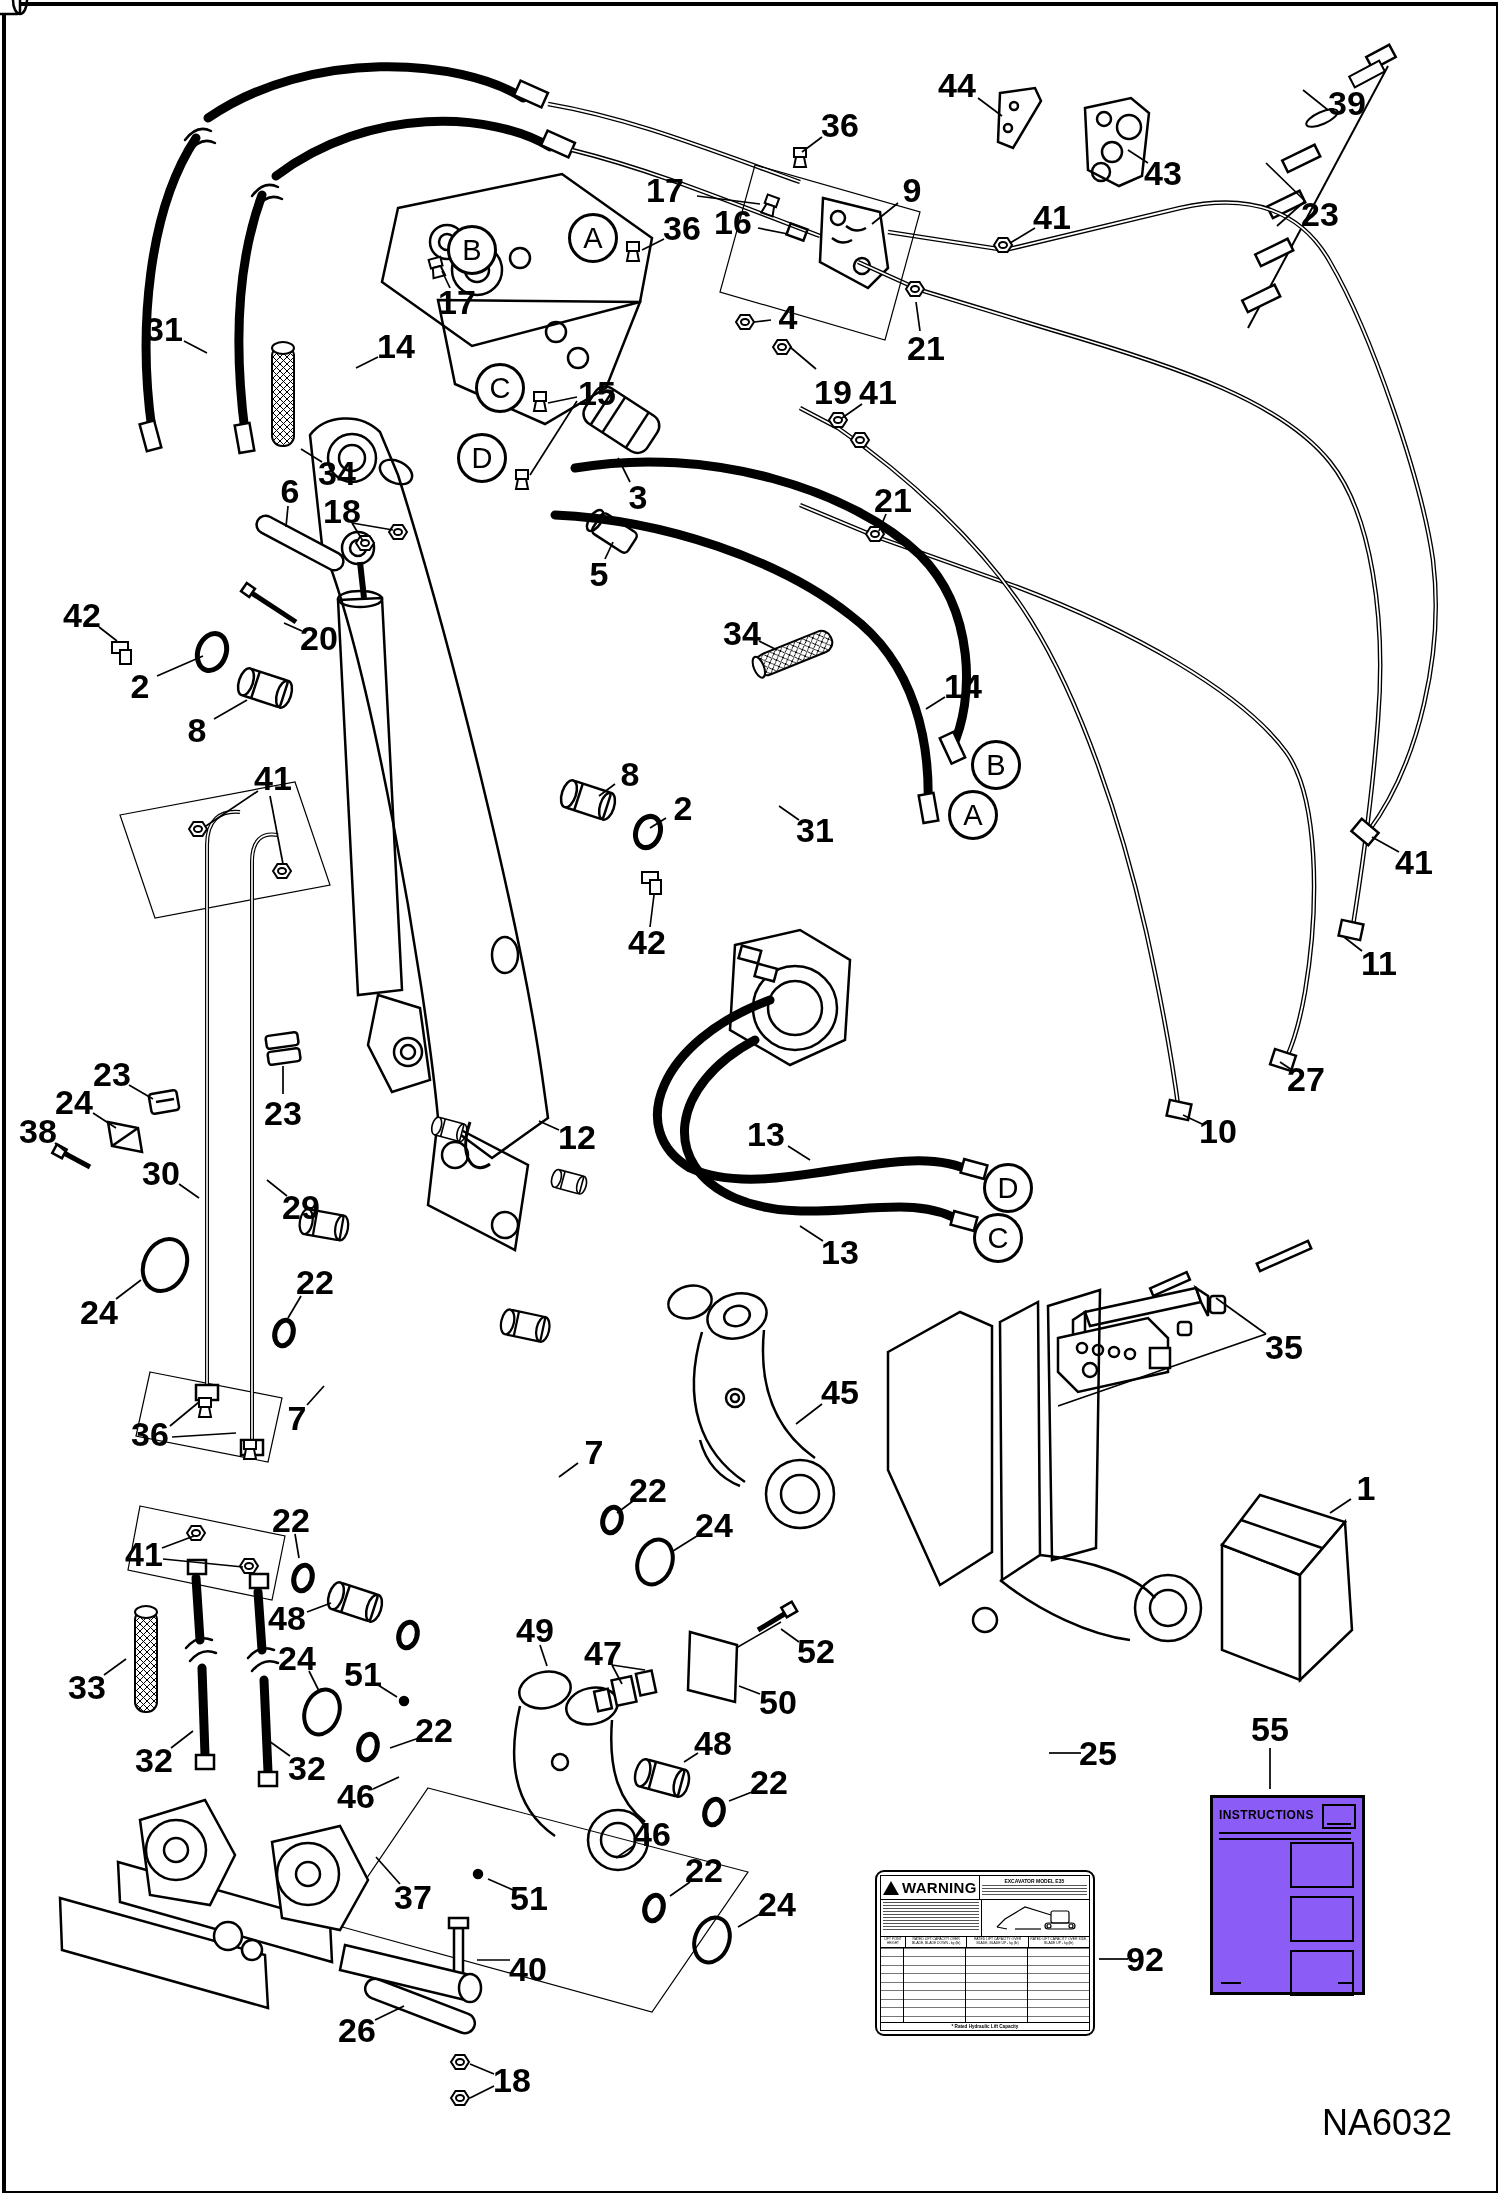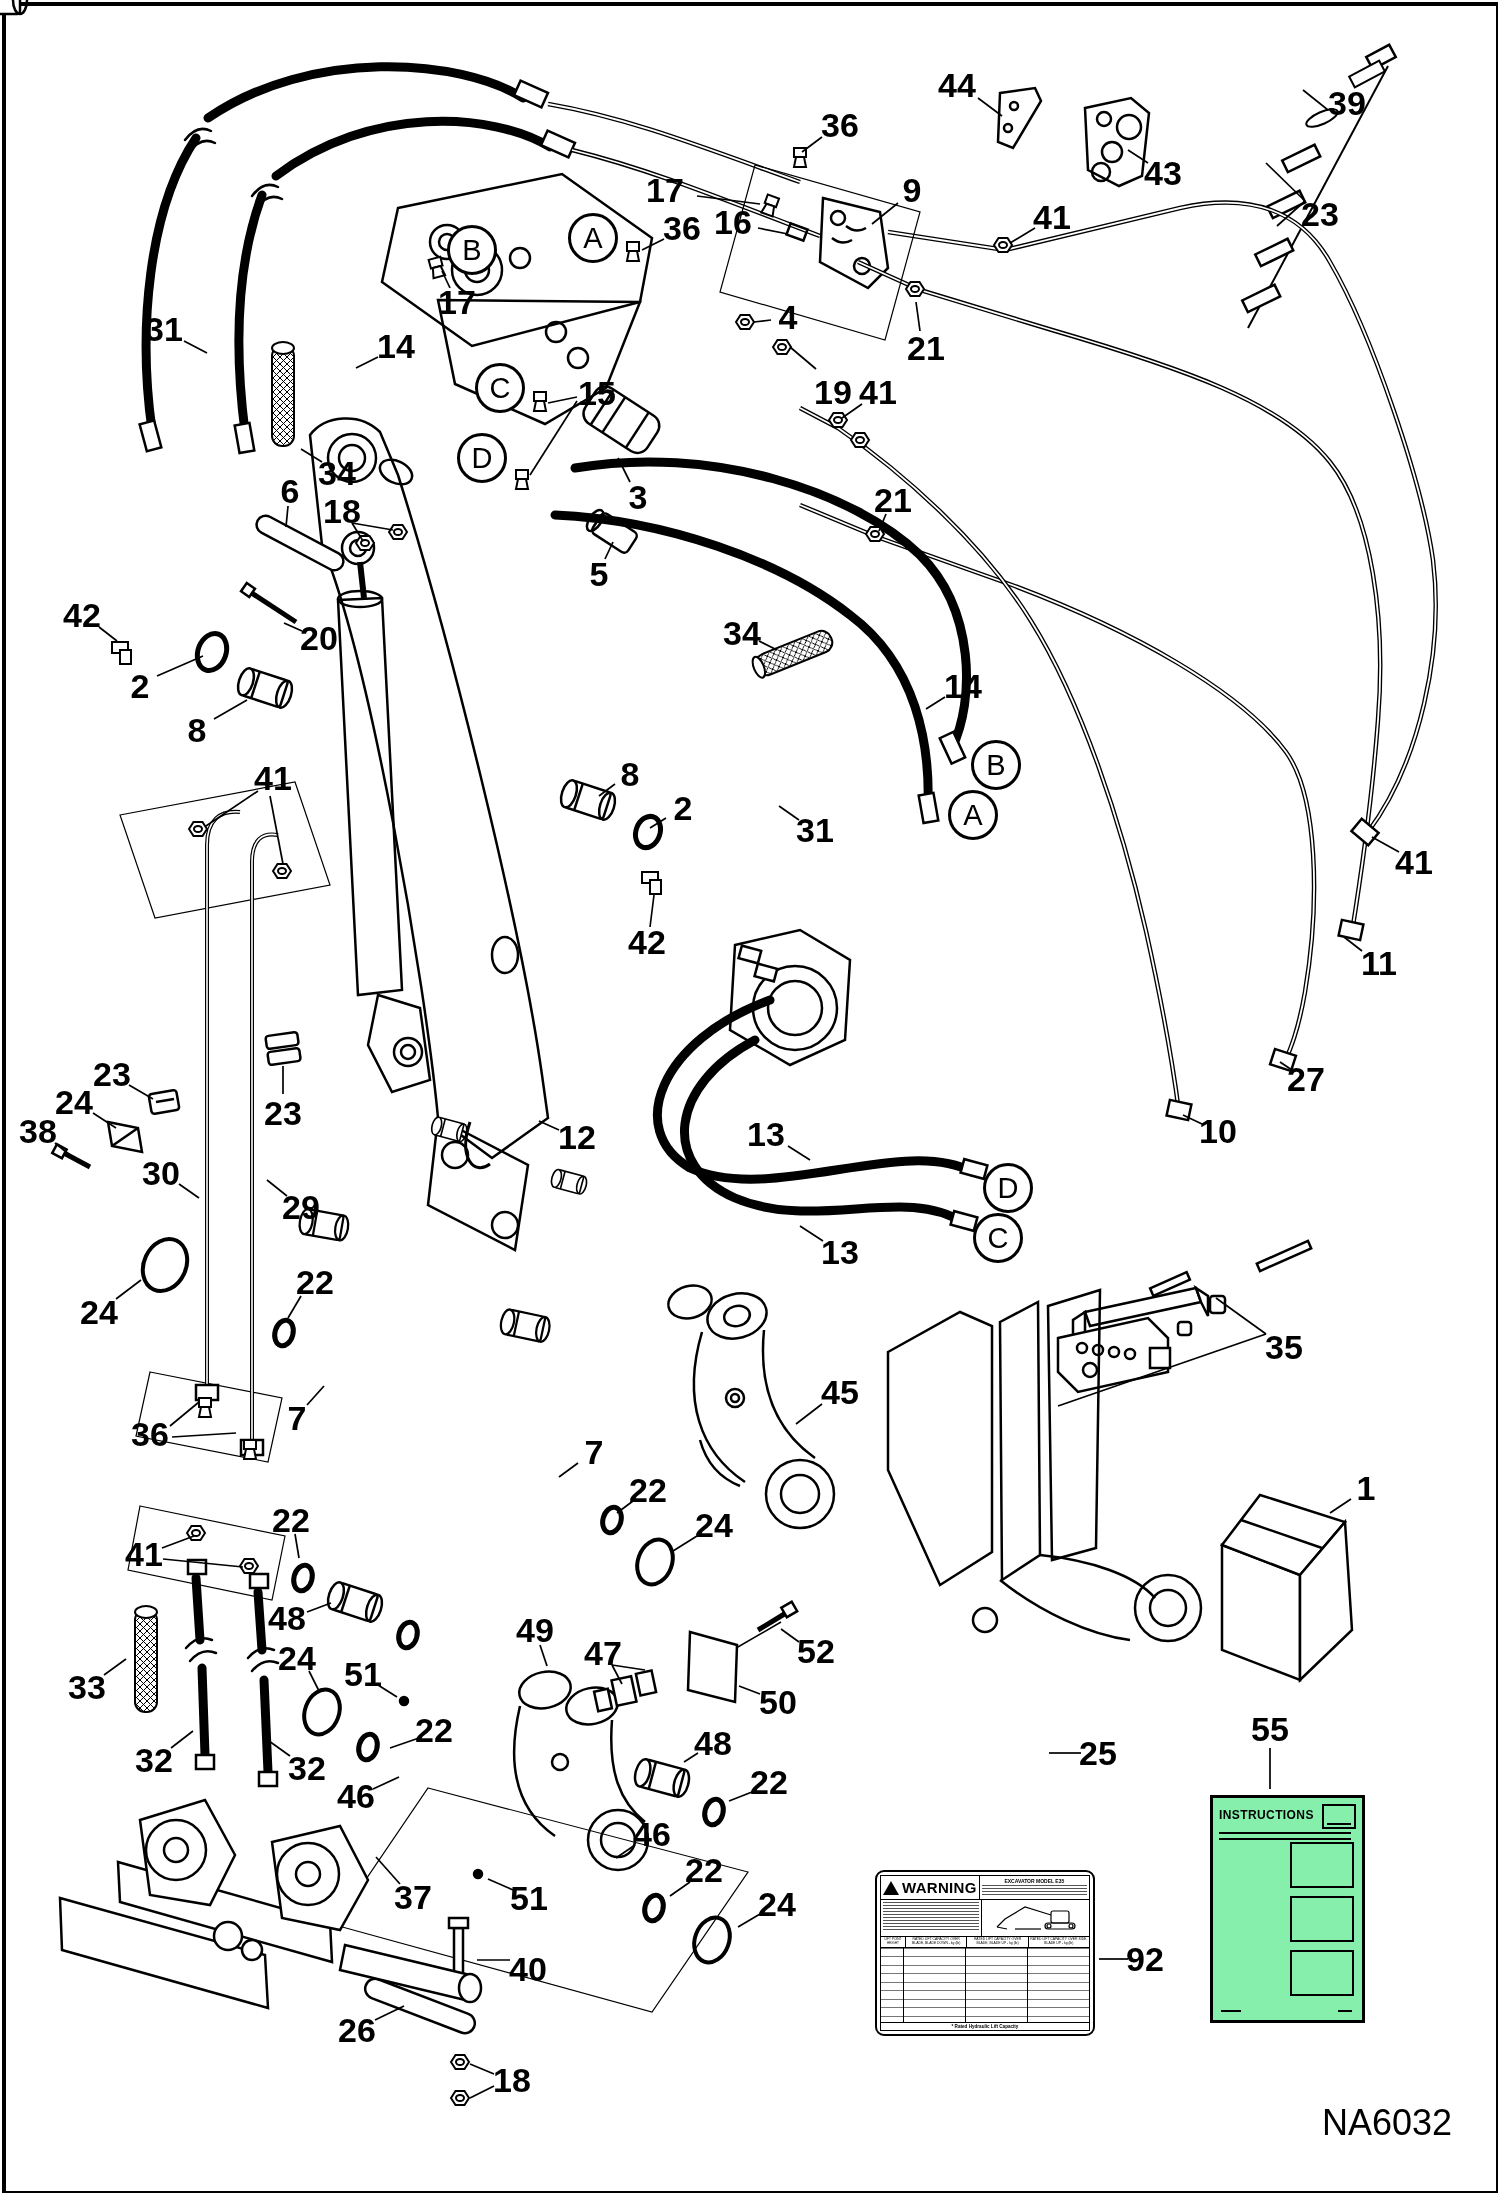--- a/index.html
+++ b/index.html
@@ -54,22 +54,22 @@
   .wt-c.h0{width:22px;flex:none;font-size:3.2px;}
   .wt-c.d{flex:1;}
   .wt-rows{flex:1;display:flex;}
   .wt-col{border-right:1px solid #000;
         background:repeating-linear-gradient(#777 0 1px,transparent 1px 8.5px);}
   .wt-col:last-child{border-right:none;}
   .wt-col.h0{width:22px;flex:none;}
   .wt-col.d{flex:1;}
   .warn-foot{border-top:1px solid #000;font-size:4.6px;font-weight:700;text-align:center;padding:1px 0;}
   
-  .instructions{position:absolute;left:1210px;top:1795px;width:155px;height:228px;
-           border:3px solid #000;background:#86efac;box-sizing:border-box;padding:6px;}
+  .instructions{position:absolute;left:1210px;top:1795px;width:155px;height:200px;
+           border:3px solid #000;background:#8b5cf6;box-sizing:border-box;padding:6px;}
   .ins-top{display:flex;align-items:flex-start;justify-content:space-between;}
   .ins-title{font:600 12px "Liberation Sans",sans-serif;letter-spacing:.4px;padding-top:4px;}
   .ins-corner{width:30px;height:21px;border:2px solid #000;position:relative;}
   .ins-corner:after{content:"";position:absolute;left:3px;right:3px;bottom:2px;height:2px;background:#000;}
   .ins-rule{height:2px;background:#000;margin:3px 0 0 0;width:96%;}
   .ins-rule.r2{margin-top:4px;}
   .ins-panels{position:absolute;right:8px;top:44px;display:flex;flex-direction:column;gap:8px;}
   .ins-panel{width:60px;height:42px;border:2px solid #000;}
   .ins-tick{position:absolute;bottom:8px;height:2px;background:#000;}
   .ins-tick.l{left:8px;width:20px;}

